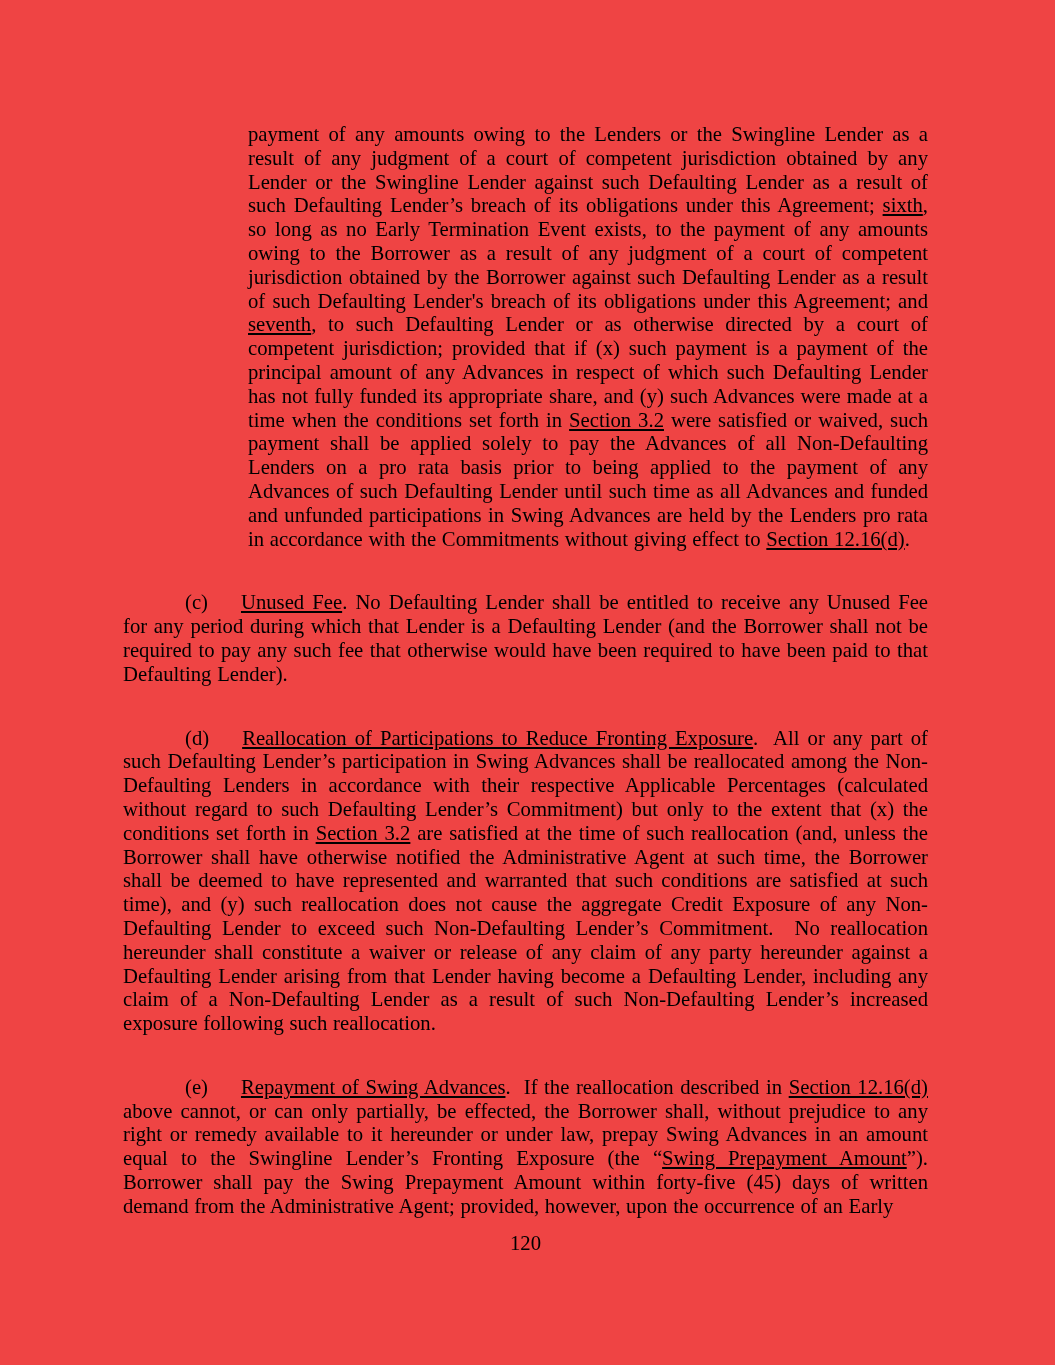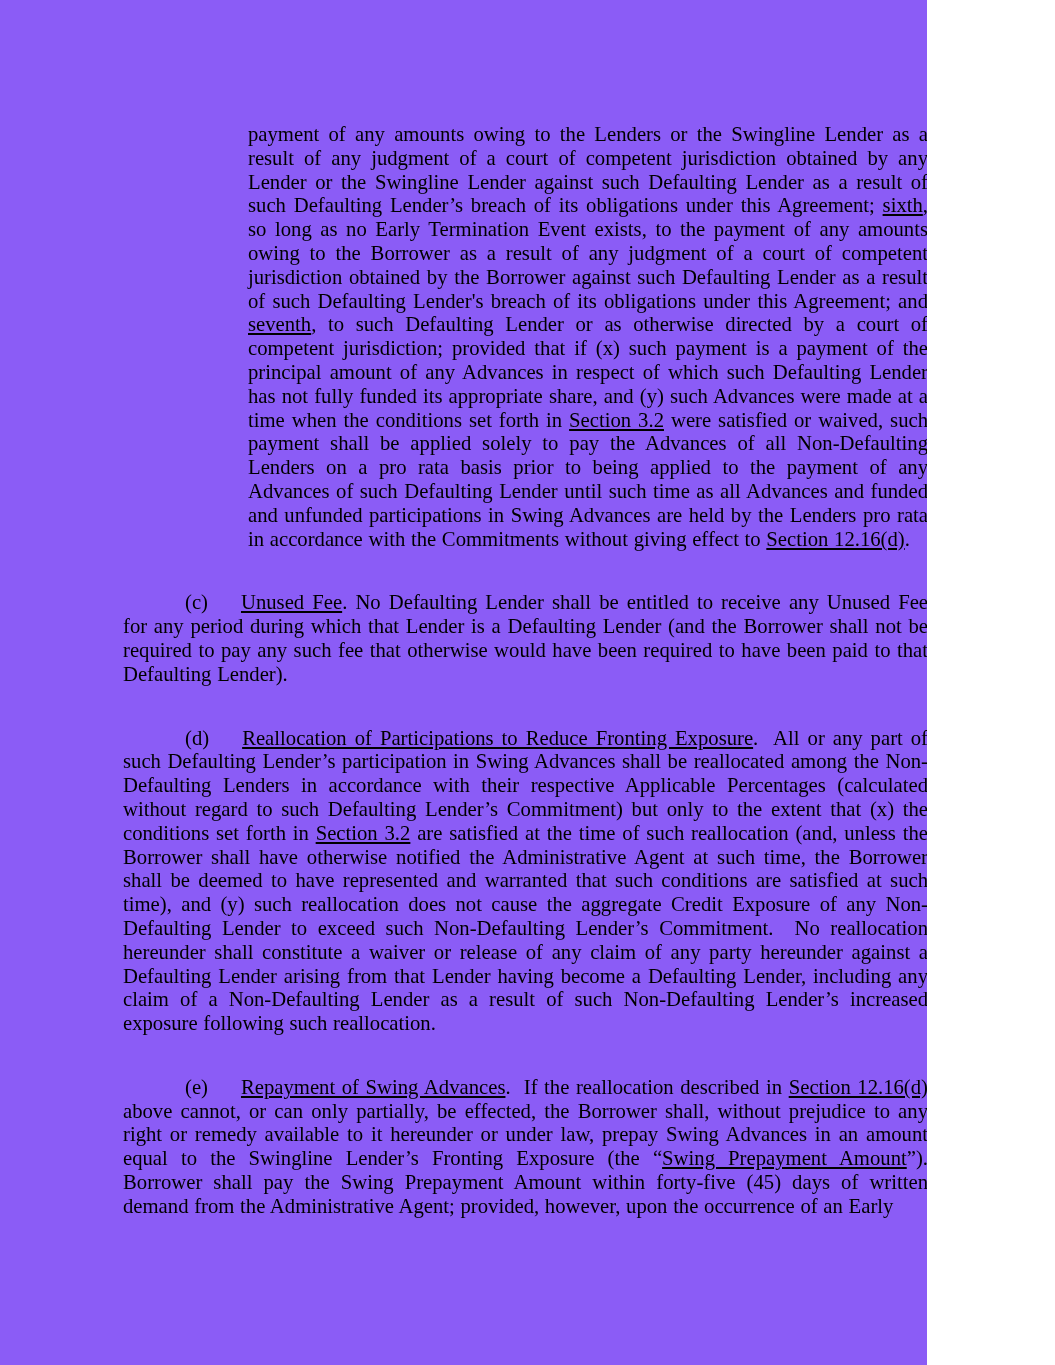--- a/index.html
+++ b/index.html
@@ -2,23 +2,23 @@
 <html><head>
 <meta charset="utf-8">
 <style>
   html, body { margin: 0; padding: 0; }
   body {
     background: #ffffff;
     font-family: "Liberation Serif", "DejaVu Serif", serif;
   }
   .page {
     position: relative;
-    width: 927px;
+    width: 1055px;
     height: 1365px;
-    background: #8b5cf6;
+    background: #ef4444;
     color: #000000;
     overflow: hidden;
   }
   .content {
     position: absolute;
     top: 123px;
     left: 123px;
     width: 805px;
   }
   .para {
@@ -61,13 +61,14 @@
     <div class="para block"><span>payment of any amounts owing to the Lenders or the Swingline Lender as a result of any judgment of a court of competent jurisdiction obtained by any Lender or the Swingline Lender against such Defaulting Lender as a result of such Defaulting Lender’s breach of its obligations under this Agreement; </span><span class="u">sixth</span><span>, so long as no Early Termination Event exists, to the payment of any amounts owing to the Borrower as a result of any judgment of a court of competent jurisdiction obtained by the Borrower against such Defaulting Lender as a result of such Defaulting Lender's breach of its obligations under this Agreement; and </span><span class="u">seventh</span><span>, to such Defaulting Lender or as otherwise directed by a court of competent jurisdiction; provided that if (x) such payment is a payment of the principal amount of any Advances in respect of which such Defaulting Lender has not fully funded its appropriate share, and (y) such Advances were made at a time when the conditions set forth in </span><span class="u">Section 3.2</span><span> were satisfied or waived, such payment shall be applied solely to pay the Advances of all Non-Defaulting Lenders on a pro rata basis prior to being applied to the payment of any Advances of such Defaulting Lender until such time as all Advances and funded and unfunded participations in Swing Advances are held by the Lenders pro rata in accordance with the Commitments without giving effect to </span><span class="u">Section 12.16(d)</span><span>.</span></div>
 
     <div class="para body-para"><span class="tab">(c)</span><span class="u">Unused Fee</span><span>. No Defaulting Lender shall be entitled to receive any Unused Fee for any period during which that Lender is a Defaulting Lender (and the Borrower shall not be required to pay any such fee that otherwise would have been required to have been paid to that Defaulting Lender).</span></div>
 
     <div class="para body-para"><span class="tab">(d)</span><span class="u">Reallocation of Participations to Reduce Fronting Exposure</span><span>.&nbsp; All or any part of such Defaulting Lender’s participation in Swing Advances shall be reallocated among the Non-Defaulting Lenders in accordance with their respective Applicable Percentages (calculated without regard to such Defaulting Lender’s Commitment) but only to the extent that (x) the conditions set forth in </span><span class="u">Section 3.2</span><span> are satisfied at the time of such reallocation (and, unless the Borrower shall have otherwise notified the Administrative Agent at such time, the Borrower shall be deemed to have represented and warranted that such conditions are satisfied at such time), and (y) such reallocation does not cause the aggregate Credit Exposure of any Non-Defaulting Lender to exceed such Non-Defaulting Lender’s Commitment.&nbsp; No reallocation hereunder shall constitute a waiver or release of any claim of any party hereunder against a Defaulting Lender arising from that Lender having become a Defaulting Lender, including any claim of a Non-Defaulting Lender as a result of such Non-Defaulting Lender’s increased exposure following such reallocation.</span></div>
 
     <div class="para body-para"><span class="tab">(e)</span><span class="u">Repayment of Swing Advances</span><span>.&nbsp; If the reallocation described in </span><span class="u">Section 12.16(d)</span><span> above cannot, or can only partially, be effected, the Borrower shall, without prejudice to any right or remedy available to it hereunder or under law, prepay Swing Advances in an amount equal to the Swingline Lender’s Fronting Exposure (the “</span><span class="u">Swing Prepayment Amount</span><span>”). Borrower shall pay the Swing Prepayment Amount within forty-five (45) days of written demand from the Administrative Agent; provided, however, upon the occurrence of an Early</span></div>
 
   </div>
 
+  <div class="footer">120</div>
 </div>
 
 </body></html>

